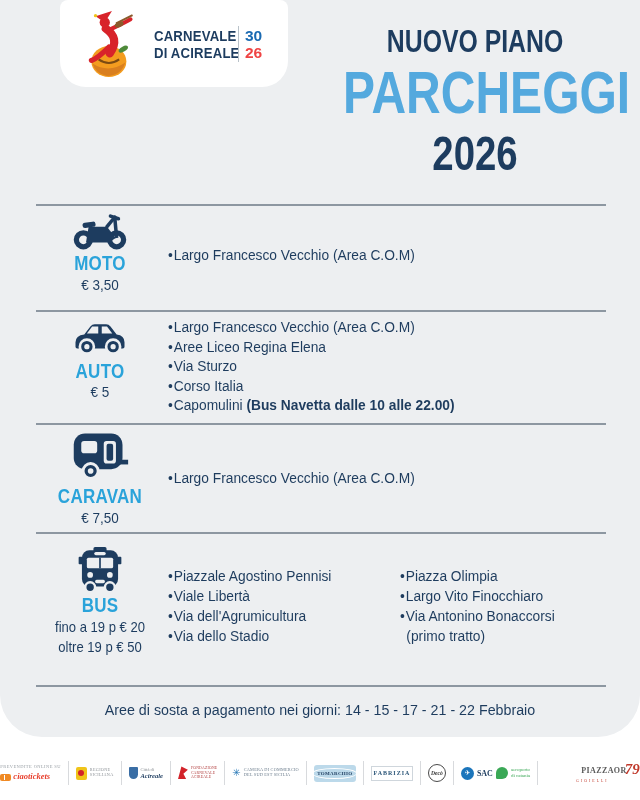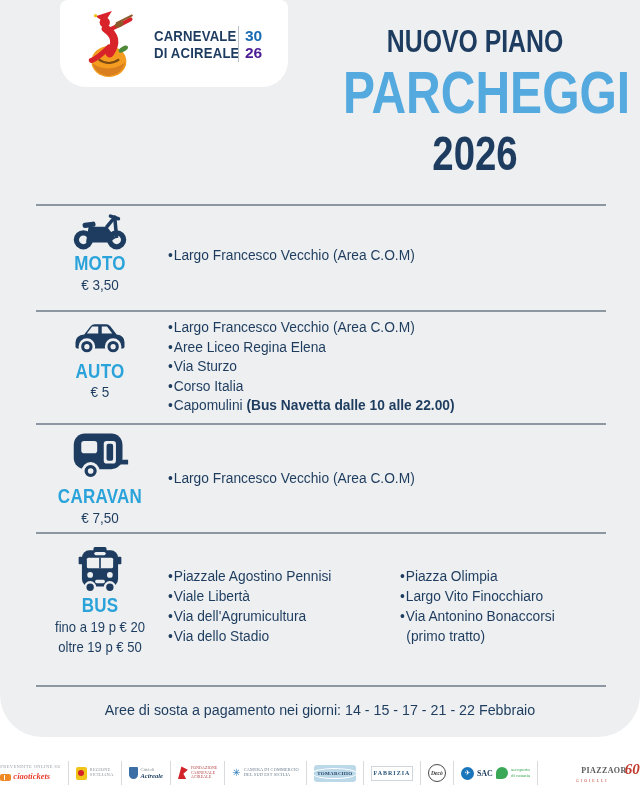--- a/index.html
+++ b/index.html
@@ -6,21 +6,21 @@
   html,body { width:640px; height:800px; background:#ffffff; font-family:"Liberation Sans", sans-serif; }
   .poster { position:relative; width:640px; height:800px; background:#fff; overflow:hidden; }
   .gray-panel { position:absolute; left:0; top:0; width:640px; height:737px; background:#edeff1; border-radius:0 0 42px 42px; }
 
   
   .logo-card { position:absolute; left:60px; top:0; width:228px; height:87px; background:#ffffff; border-radius:8px 8px 26px 26px; }
   .logo-fig { position:absolute; left:20px; top:8px; }
   .logo-textcol { position:absolute; left:94px; top:27px; color:#1d3c5f; font-weight:bold; font-size:15.5px; line-height:17px; transform:scaleX(.85); transform-origin:left center; letter-spacing:.2px; white-space:nowrap; }
   .logo-sep { position:absolute; left:178px; top:26px; width:1px; height:36px; background:#b9c2c9; }
   .logo-years { position:absolute; left:185px; top:27px; font-weight:bold; font-size:15.5px; line-height:17px; }
-  .year-top { color:#1a6ab2; } .year-bottom { color:#4c1d95; }
+  .year-top { color:#1a6ab2; } .year-bottom { color:#ef4444; }
 
   .title-block { position:absolute; left:310px; top:0; width:330px; text-align:center; }
   .title-kicker { position:absolute; left:0; top:24px; width:330px; font-size:31px; font-weight:bold; color:#1d3c5f; transform:scaleX(.8); white-space:nowrap; }
   .title-main   { position:absolute; left:0; top:58px; width:330px; font-size:60px; font-weight:bold; color:#54a9de; transform:scaleX(.8); white-space:nowrap; }
   .title-year   { position:absolute; left:0; top:126px; width:330px; font-size:48px; font-weight:bold; color:#1d3c5f; transform:scaleX(.8); }
 
   
   .divider { position:absolute; left:36px; width:570px; height:2px; background:#8d97a1; }
 
   
@@ -283,19 +283,19 @@
       <div class="sp-col">
         <div class="cta-text">aeroporto</div>
         <div class="cta-text">di catania</div>
       </div>
     </div>
     <div class="sep"></div>
 
     <div class="sp pz">
       <div class="pz-row">
         <div class="pz-name">PIAZZAOR</div>
-        <div class="pz-num">60</div>
+        <div class="pz-num">79</div>
       </div>
       <div class="pz-sub">GIOIELLI</div>
     </div>
 
   </div>
 </div>
 
 </body></html>

